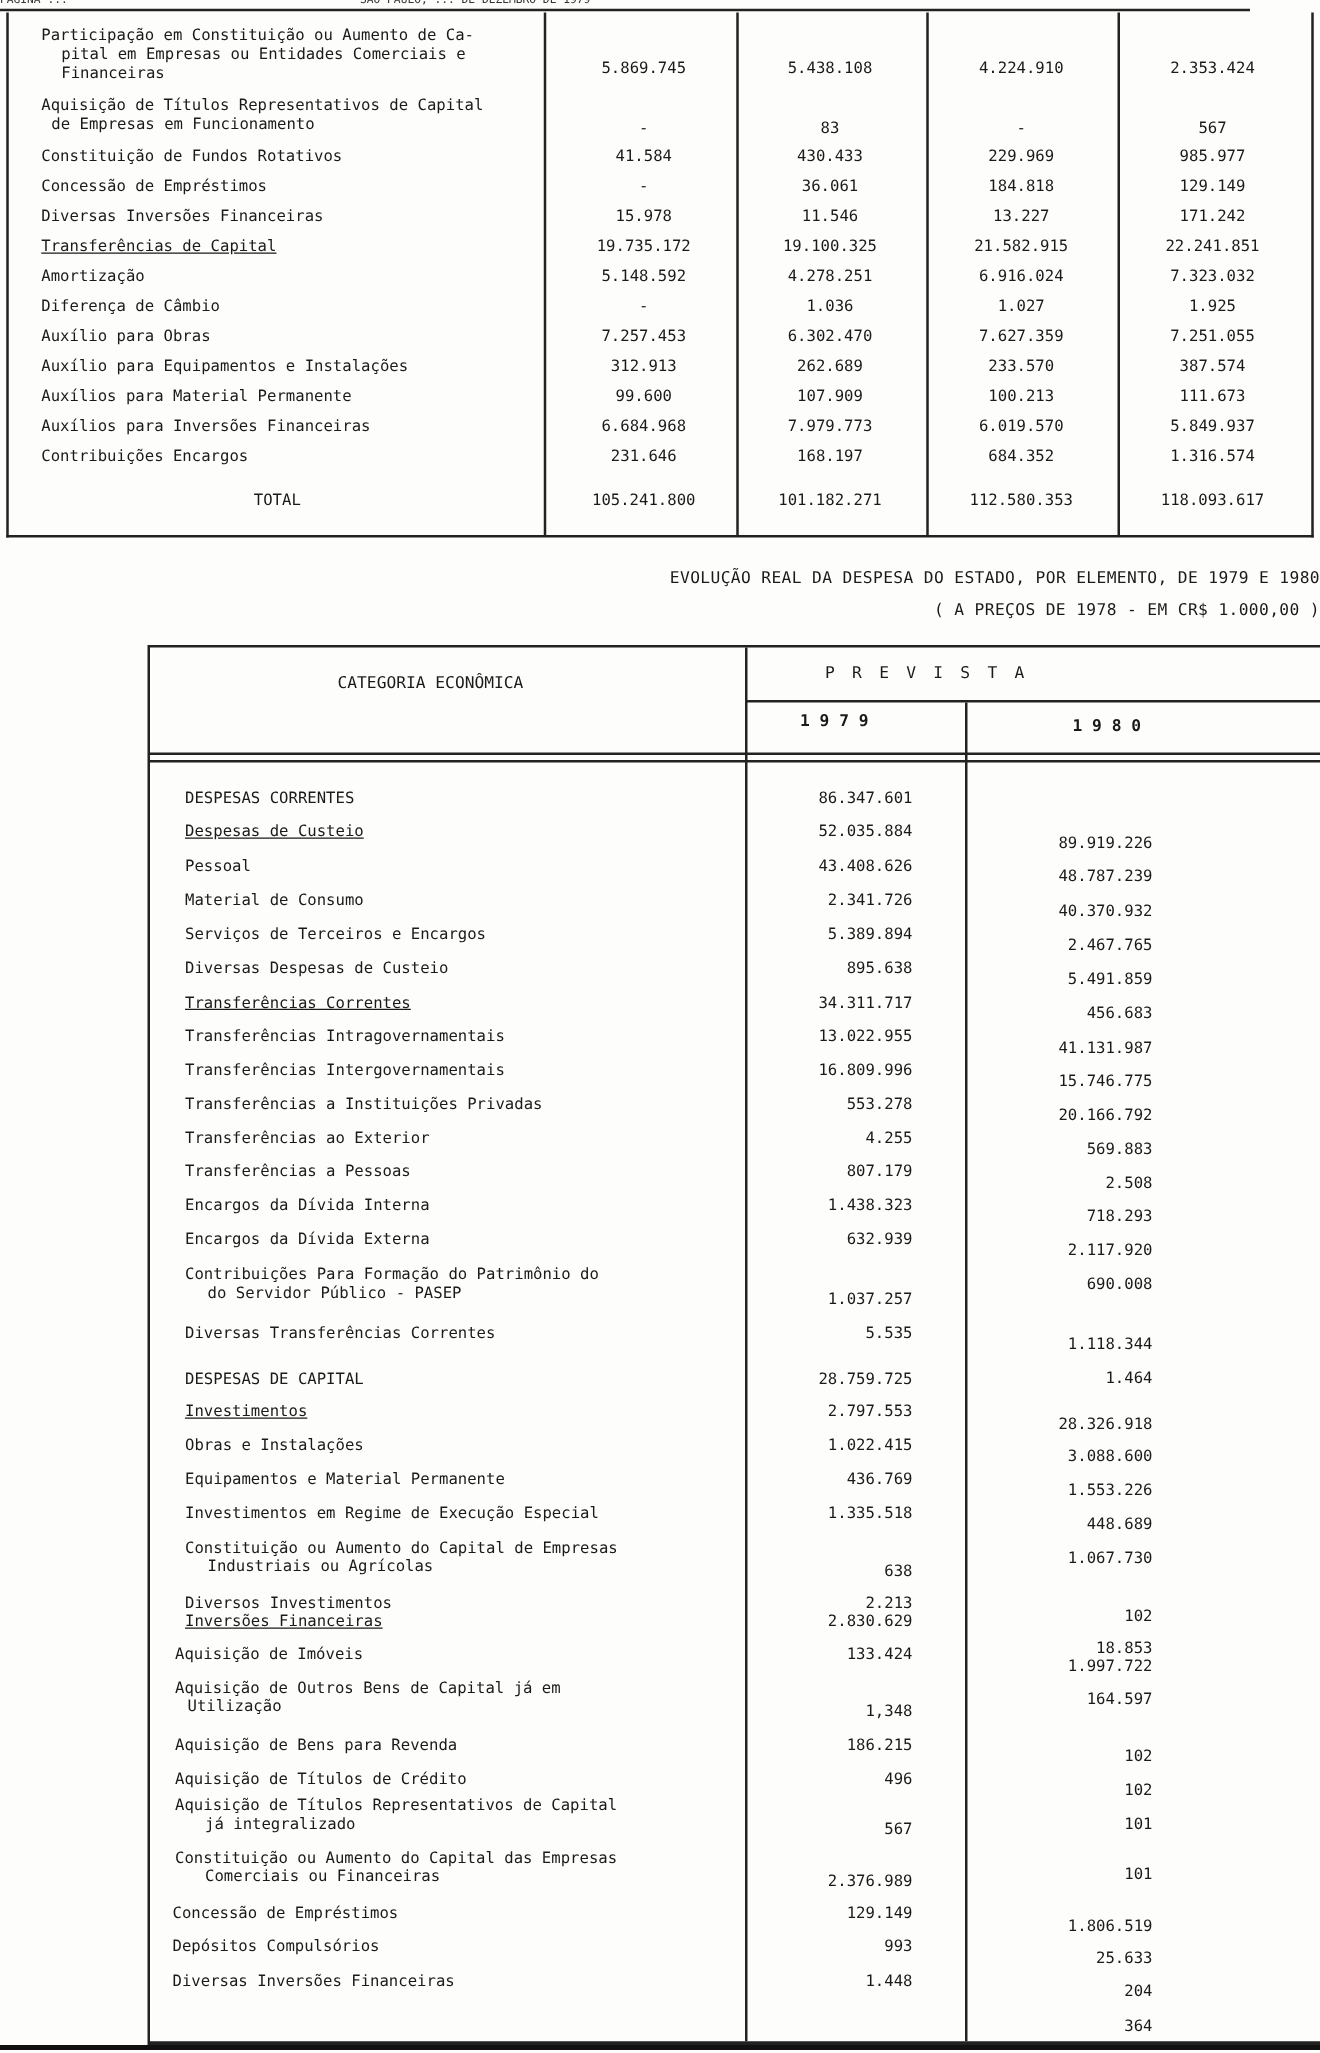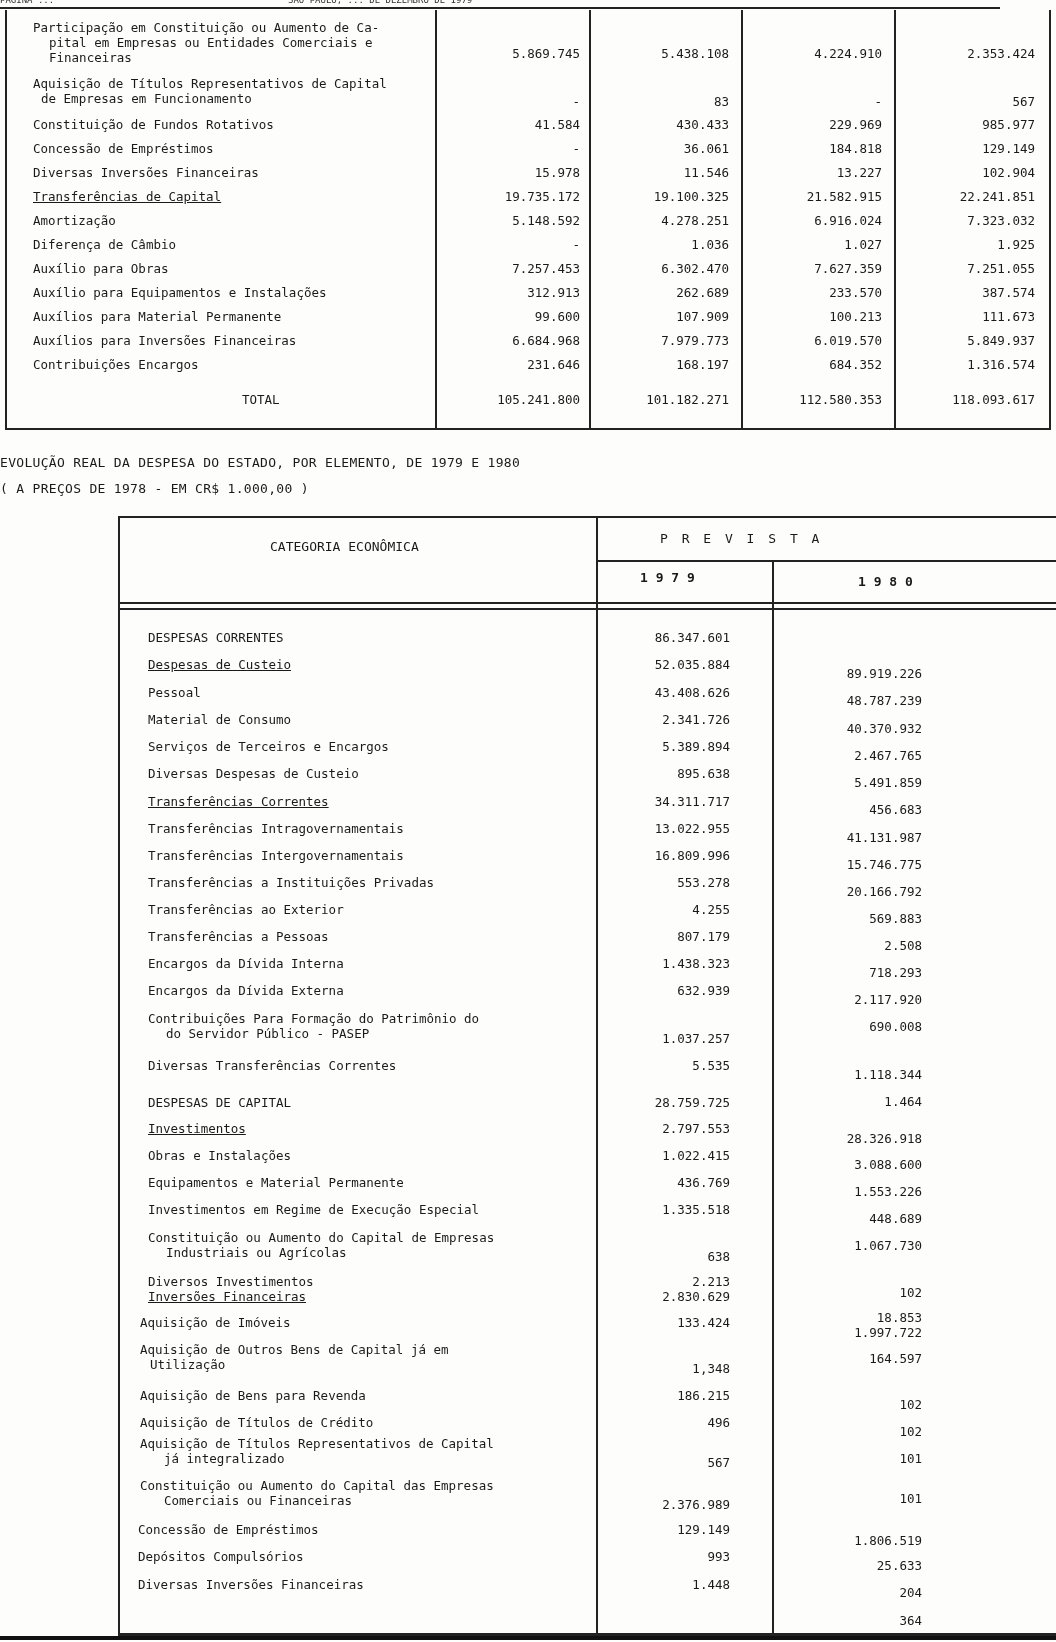--- a/index.html
+++ b/index.html
@@ -11,31 +11,31 @@
   .page-header .hc { position: absolute; left: 288px; top: -5px; }
   .page-header .rule { position: absolute; left: 0; top: 7px; width: 1000px; height: 2px; background: #222; }
 
   
   .t1 { position: absolute; left: 5px; top: 10px; width: 1046px; height: 420px;
         border-left: 2px solid #222; border-right: 2px solid #222; border-bottom: 2px solid #222; }
   .t1 .vline { position: absolute; top: 0; bottom: 0; width: 2px; background: #222; }
   .t1 .row { position: absolute; left: 0; width: 100%; font-size: 12.5px; line-height: 15px; }
   .t1 .lbl { position: absolute; left: 26px; width: 400px; }
   .t1 .lbl .indent { padding-left: 16px; display: block; }
-  .t1 .v { position: absolute; text-align: right; width: 130px; }
+  .t1 .v { position: absolute; text-align: center; width: 130px; }
   .t1 .v0 { left: 443px; }
   .t1 .v1 { left: 592px; }
   .t1 .v2 { left: 745px; }
   .t1 .v3 { left: 898px; }
-  .t1 .total-lbl { left: 196px; margin-left: 39px; }
+  .t1 .total-lbl { left: 196px; }
 
   .ul { text-decoration: underline; }
 
   
-  .title { position: absolute; left: 0; width: 1056px; text-align: left; font-size: 13px; letter-spacing: 0.3px; }
+  .title { position: absolute; left: 0; width: 1056px; text-align: right; font-size: 13px; letter-spacing: 0.3px; }
   .title1 { top: 455px; }
   .title2 { top: 481px; }
 
   
   .t2 { position: absolute; left: 118px; top: 516px; width: 970px; height: 1120px;
         border: 2px solid #222; border-bottom: 3px solid #222; }
   .t2 .vline { position: absolute; width: 2px; background: #222; }
   .t2 .hline { position: absolute; height: 2px; background: #222; }
   .t2 .hdr { position: absolute; font-size: 13px; }
   .t2 .row { position: absolute; left: 0; width: 100%; font-size: 12.5px; line-height: 15px; }
@@ -98,21 +98,21 @@
     <div class="v v0">-</div>
     <div class="v v1">36.061</div>
     <div class="v v2">184.818</div>
     <div class="v v3">129.149</div>
   </div>
   <div class="row" style="top:155px">
     <div class="lbl">Diversas Inversões Financeiras</div>
     <div class="v v0">15.978</div>
     <div class="v v1">11.546</div>
     <div class="v v2">13.227</div>
-    <div class="v v3">102.904</div>
+    <div class="v v3">171.242</div>
   </div>
   <div class="row" style="top:179px">
     <div class="lbl ul">Transferências de Capital</div>
     <div class="v v0">19.735.172</div>
     <div class="v v1">19.100.325</div>
     <div class="v v2">21.582.915</div>
     <div class="v v3">22.241.851</div>
   </div>
   <div class="row" style="top:203px">
     <div class="lbl">Amortização</div>

